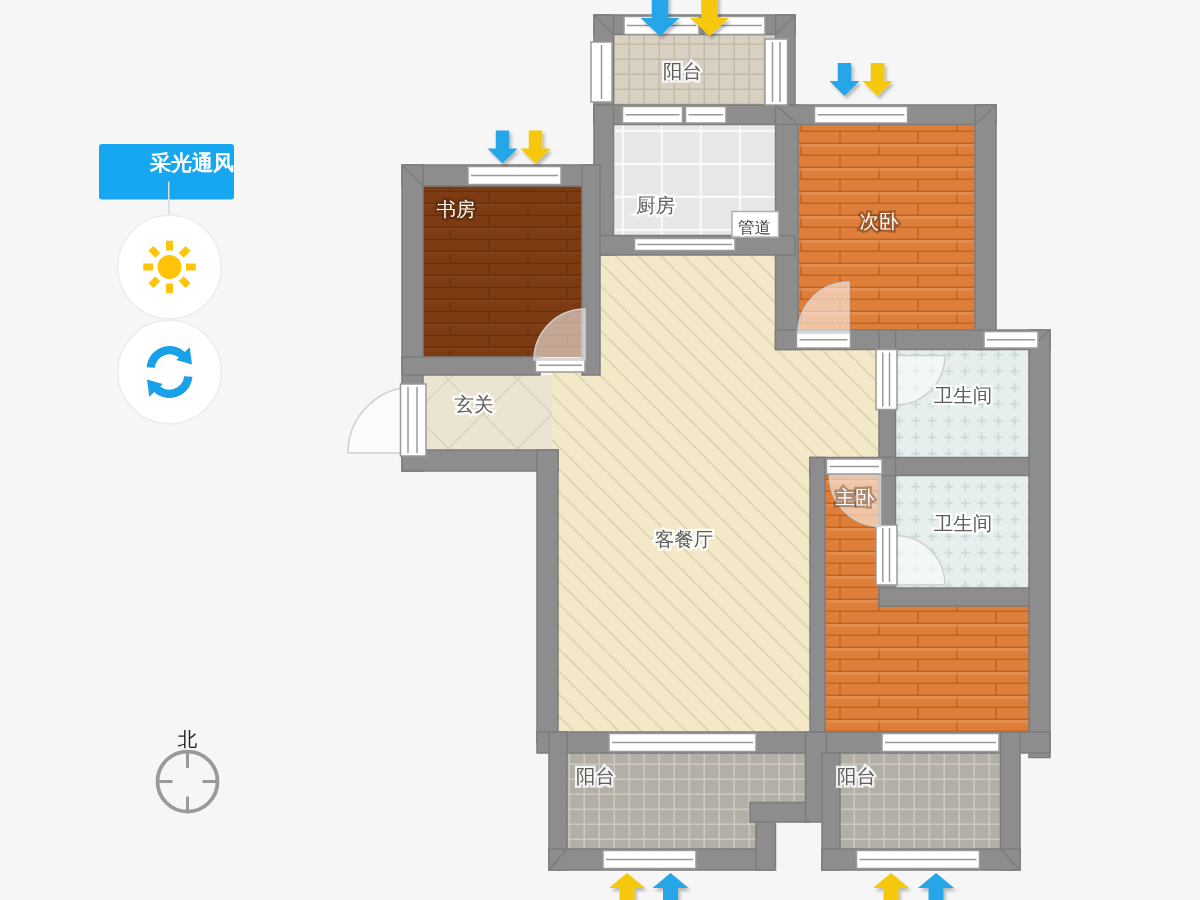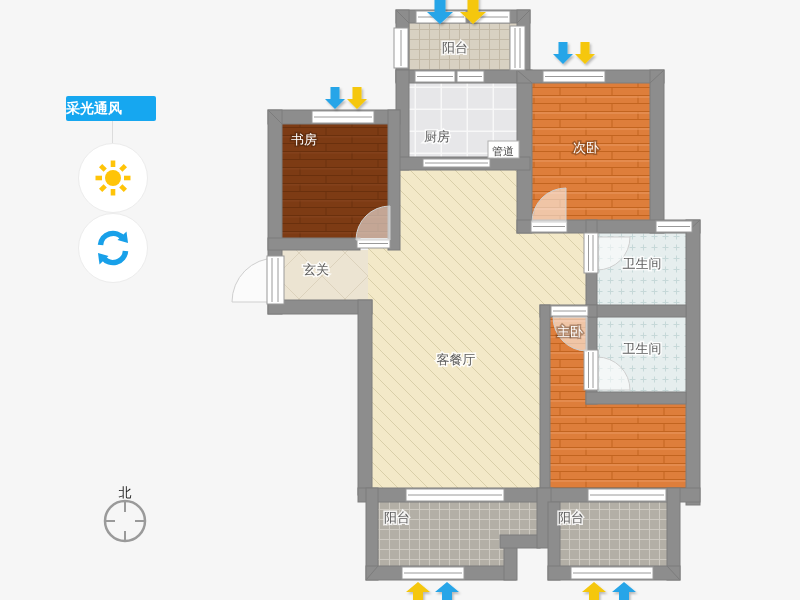--- a/index.html
+++ b/index.html
@@ -2,23 +2,23 @@
 <html><head>
 <meta charset="utf-8">
 <style>
   html,body{margin:0;padding:0;}
   body{
     width:800px;height:600px;position:relative;overflow:hidden;
     background:#f6f6f6;
     font-family:"Liberation Sans","DejaVu Sans",sans-serif;
   }
   .badge{
-    position:absolute;left:66px;top:96px;width:90px;height:25px;
+    position:absolute;left:66px;top:96px;width:90px;height:37px;
     background:#16a7f0;color:#fff;font-size:14px;font-weight:bold;
-    line-height:25px;text-align:left;border-radius:2px;cursor:pointer;
+    line-height:25px;text-align:right;border-radius:2px;cursor:pointer;
   }
   .vline{position:absolute;left:112px;top:121px;width:1px;height:22px;background:#dcdcdc;}
   .tool-btn{
     position:absolute;left:78px;width:70px;height:70px;border-radius:50%;
     background:#fff;border:1px solid #ececec;display:flex;align-items:center;
     justify-content:center;cursor:pointer;padding:0;box-sizing:border-box;
   }
   svg.plan{position:absolute;left:0;top:0;}
   .wall{fill:#8d8d8d;stroke:#7c7c7c;stroke-width:1;}
   .mitre{stroke:#7c7c7c;stroke-width:1;}

